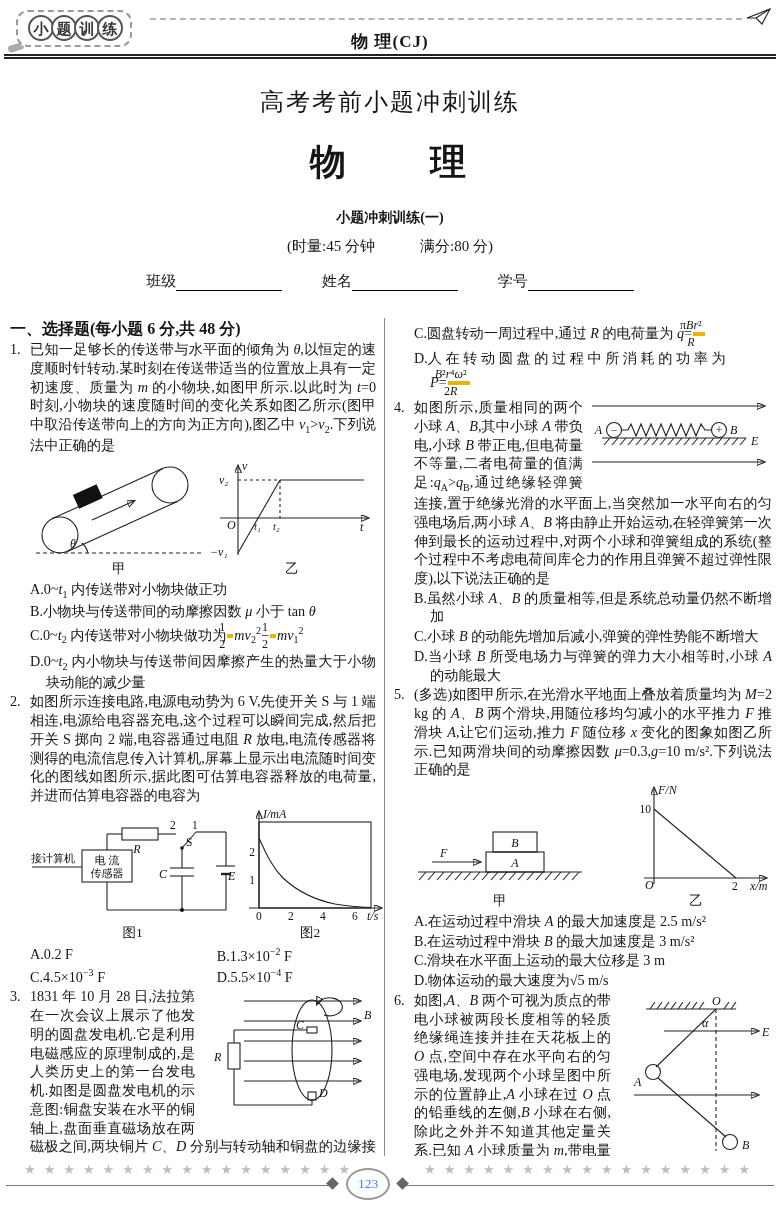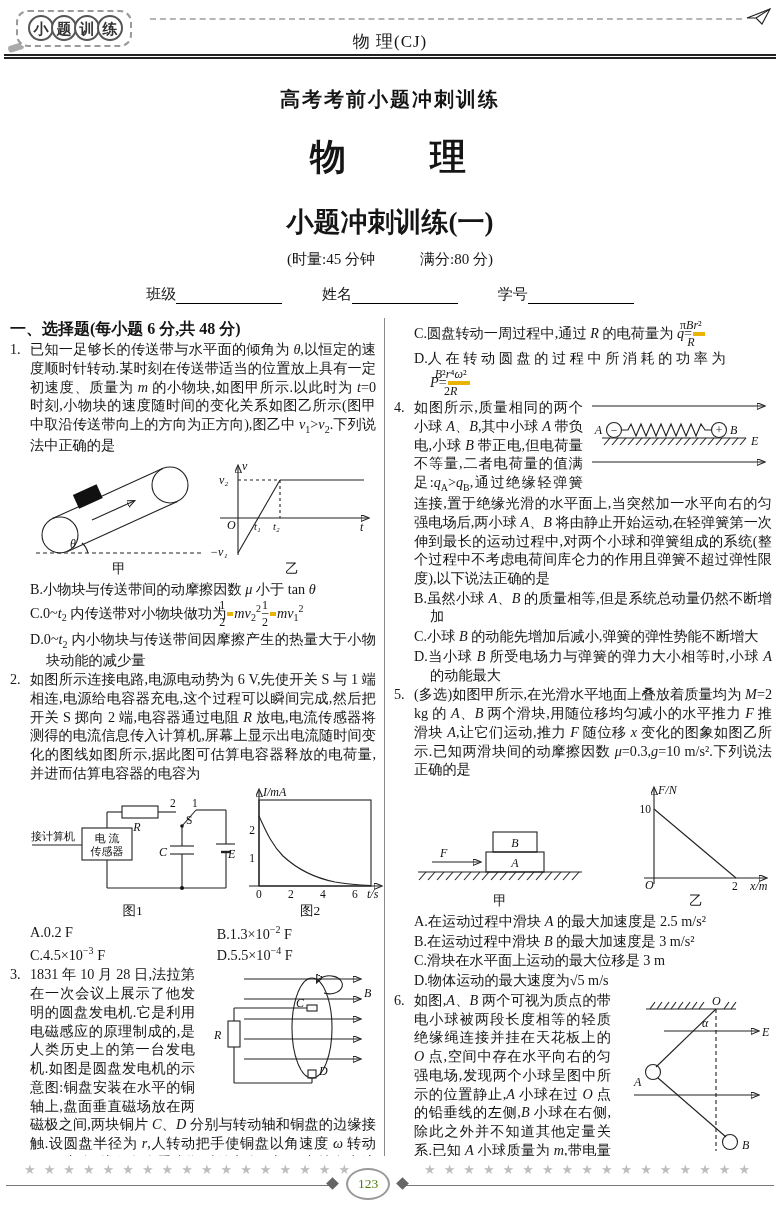--- a/index.html
+++ b/index.html
@@ -7,28 +7,28 @@
   body{background:#f7f6f4;font-family:"Liberation Serif","DejaVu Serif",serif;color:#151515}
   .page{position:relative;width:780px;height:1219px;background:#fff;overflow:hidden}
 
   
   .hdr{position:absolute;top:4px;left:0;right:0;height:56px}
   .logo{position:absolute;left:16px;top:6px;border:2px dashed #9a9a9a;border-radius:12px;padding:3px 10px 4px;background:#fff;z-index:2}
   .logo .lc{display:inline-block;width:26px;height:26px;line-height:24px;border:2px solid #555;border-radius:50%;text-align:center;font-weight:bold;font-size:15px;color:#333;background:#fff;margin-right:-3px}
   .pencil{position:absolute;left:8px;top:40px;width:16px;height:7px;background:#aaa;border-radius:3px;transform:rotate(-18deg)}
   .hdr-dash{position:absolute;left:150px;right:38px;top:14px;border-top:2px dashed #b5b5b5}
   .plane{position:absolute;right:8px;top:4px}
-  .hdr-subject{position:absolute;left:0;right:0;top:26px;text-align:center;font-weight:normal;font-size:17px;letter-spacing:1px}
+  .hdr-subject{position:absolute;left:0;right:0;top:26px;text-align:center;font-weight:bold;font-size:17px;letter-spacing:1px}
   .hdr-rule{position:absolute;left:4px;right:4px;top:50px;height:5px;border-top:2px solid #222;border-bottom:2px solid #222}
 
   
   .title{position:absolute;top:86px;left:0;right:0;text-align:center}
-  .t1{font-size:20px;font-weight:bold;letter-spacing:2px}
+  .t1{font-size:24px;font-weight:normal;letter-spacing:2px}
   .t2{font-size:36px;font-weight:bold;margin-top:20px;letter-spacing:4px}
-  .t3{font-size:27px;font-weight:bold;margin-top:22px}
+  .t3{font-size:14px;font-weight:bold;margin-top:22px}
   .t4{font-size:15px;margin-top:10px}
   .fields{margin-top:16px;font-size:15px}
   .fields .fld{margin:0 18px;white-space:nowrap}
   .blank{display:inline-block;width:106px;border-bottom:1px solid #000;height:15px;vertical-align:bottom}
 
   
   .cols{position:absolute;top:318px;left:10px;right:8px;height:842px;display:flex;overflow:hidden;
         font-size:14.2px;line-height:1.32;text-align:justify}
   .col-l{width:374px;padding-right:8px;overflow:hidden}
   .divider{width:1px;background:#8a8a8a}
@@ -63,21 +63,21 @@
   .stars{position:absolute;top:6px;font-size:13px;color:#bdbdbd;letter-spacing:8px;white-space:nowrap}
   .stars.sl{left:24px}
   .stars.sr{left:424px}
   .fline{position:absolute;top:29px;border-top:1.5px solid #777}
   .fl-l{left:6px;width:330px}
   .fl-r{left:402px;right:6px}
   .fdiamond{position:absolute;top:23px;width:9px;height:9px;background:#666;transform:rotate(45deg)}
   .fd-l{left:328px}
   .fd-r{left:398px}
   .pagenum{position:absolute;left:346px;top:12px;width:44px;height:32px;border:2.5px solid #999;border-radius:50%;
-           text-align:center;line-height:28px;font-size:13.5px;color:#4d7c0f;background:#fff}
+           text-align:center;line-height:28px;font-size:13.5px;color:#3b82f6;background:#fff}
 </style>
 </head>
 <body>
 
 <div class="page">
 
   <svg width="0" height="0" style="position:absolute" aria-hidden="true">
     <defs>
       <marker id="ah" markerWidth="9" markerHeight="8" refX="7" refY="3.5" orient="auto" markerUnits="userSpaceOnUse">
         <path d="M0,0 L8,3.5 L0,7 Z" fill="#222" stroke="none"></path>
@@ -146,20 +146,21 @@
               <text x="152" y="73" class="svt">t</text>
               <text x="19" y="71" class="svt">O</text>
               <text x="11" y="26" class="svt">v₂</text>
               <text x="46" y="72" class="svt" style="font-size:10.5px">t₁</text>
               <text x="65" y="72" class="svt" style="font-size:10.5px">t₂</text>
               <text x="2" y="98" class="svt">−v₁</text>
             </svg>
             <div class="figcap">乙</div>
           </div>
         </div>
+        <div class="opt">A.0~<i>t</i><sub>1</sub> 内传送带对小物块做正功</div>
         <div class="opt">B.小物块与传送带间的动摩擦因数 <i>μ</i> 小于 tan <i>θ</i></div>
         <div class="opt">C.0~<i>t</i><sub>2</sub> 内传送带对小物块做功为<span class="frac"><span class="fn">1</span><span class="fd">2</span></span><i>mv</i><sub>2</sub><sup>2</sup>−<span class="frac"><span class="fn">1</span><span class="fd">2</span></span><i>mv</i><sub>1</sub><sup>2</sup></div>
         <div class="opt">D.0~<i>t</i><sub>2</sub> 内小物块与传送带间因摩擦产生的热量大于小物块动能的减少量</div>
       </div>
 
       <div class="q">
         <span class="qnum">2.</span>
         <div class="qtext">如图所示连接电路,电源电动势为 6 V,先使开关 S 与 1 端相连,电源给电容器充电,这个过程可以瞬间完成,然后把开关 S 掷向 2 端,电容器通过电阻 <i>R</i> 放电,电流传感器将测得的电流信息传入计算机,屏幕上显示出电流随时间变化的图线如图所示,据此图可估算电容器释放的电荷量,并进而估算电容器的电容为</div>
         <div class="figrow">
           <div class="figbox">

